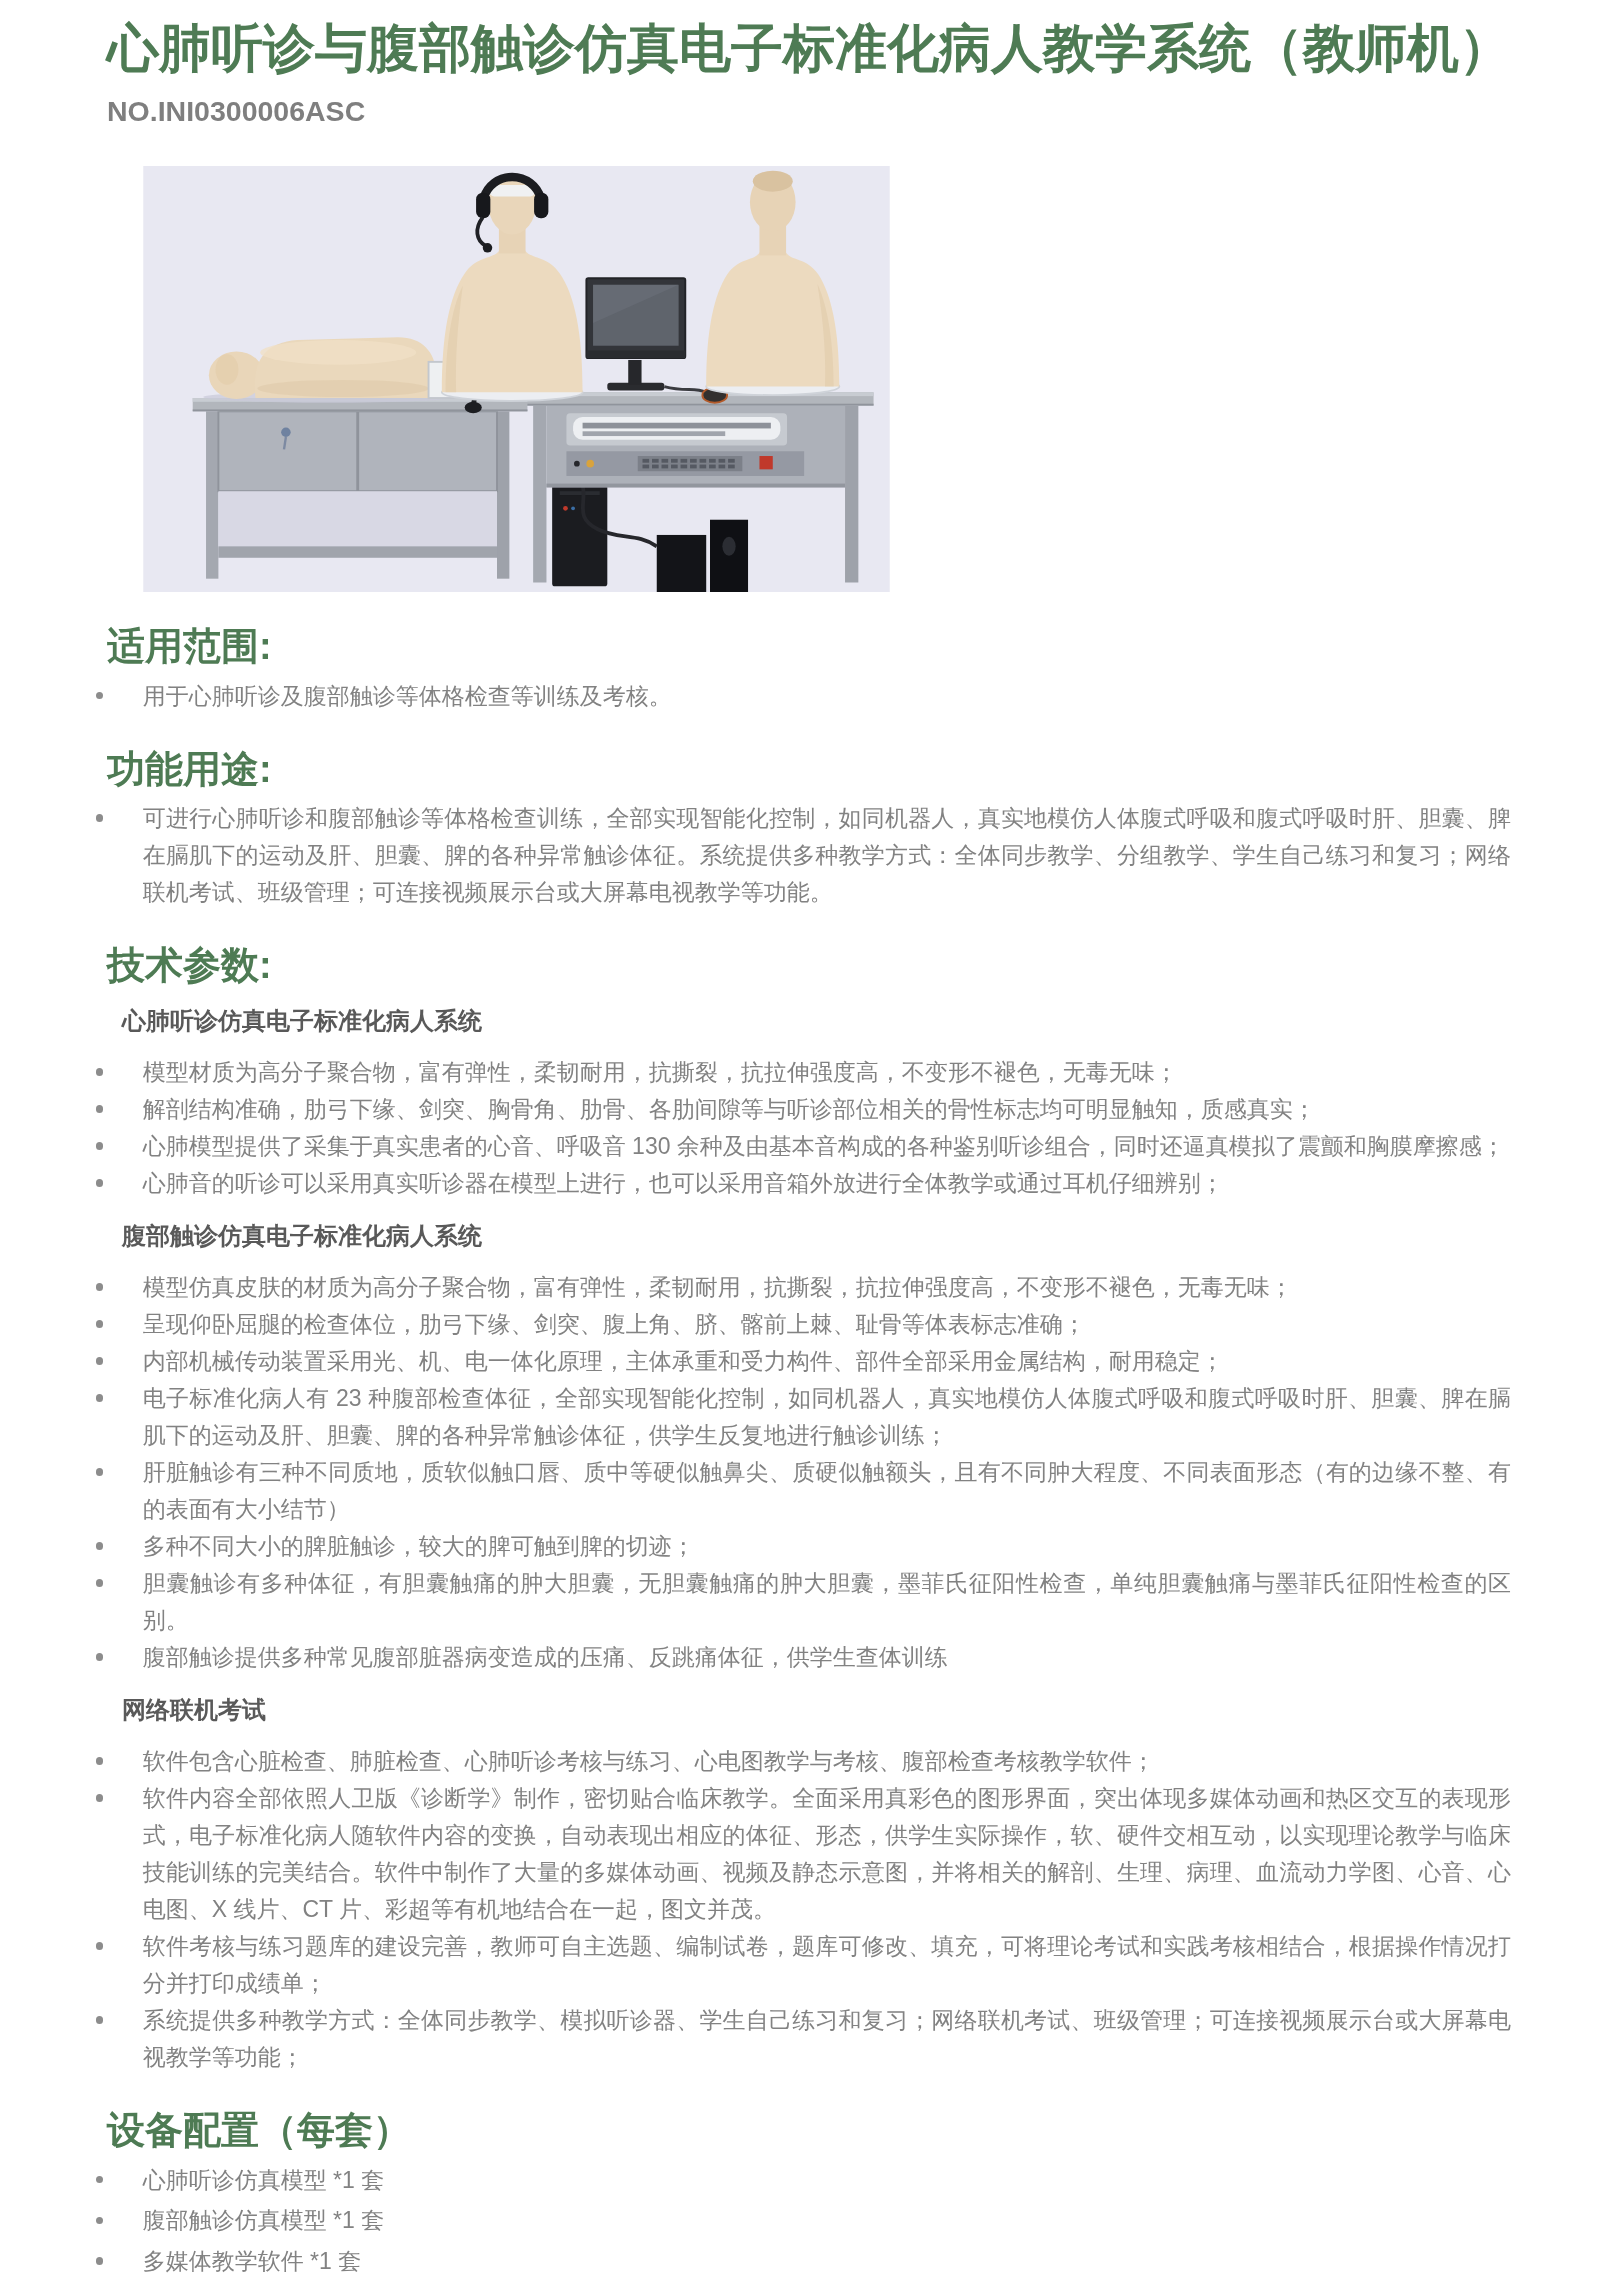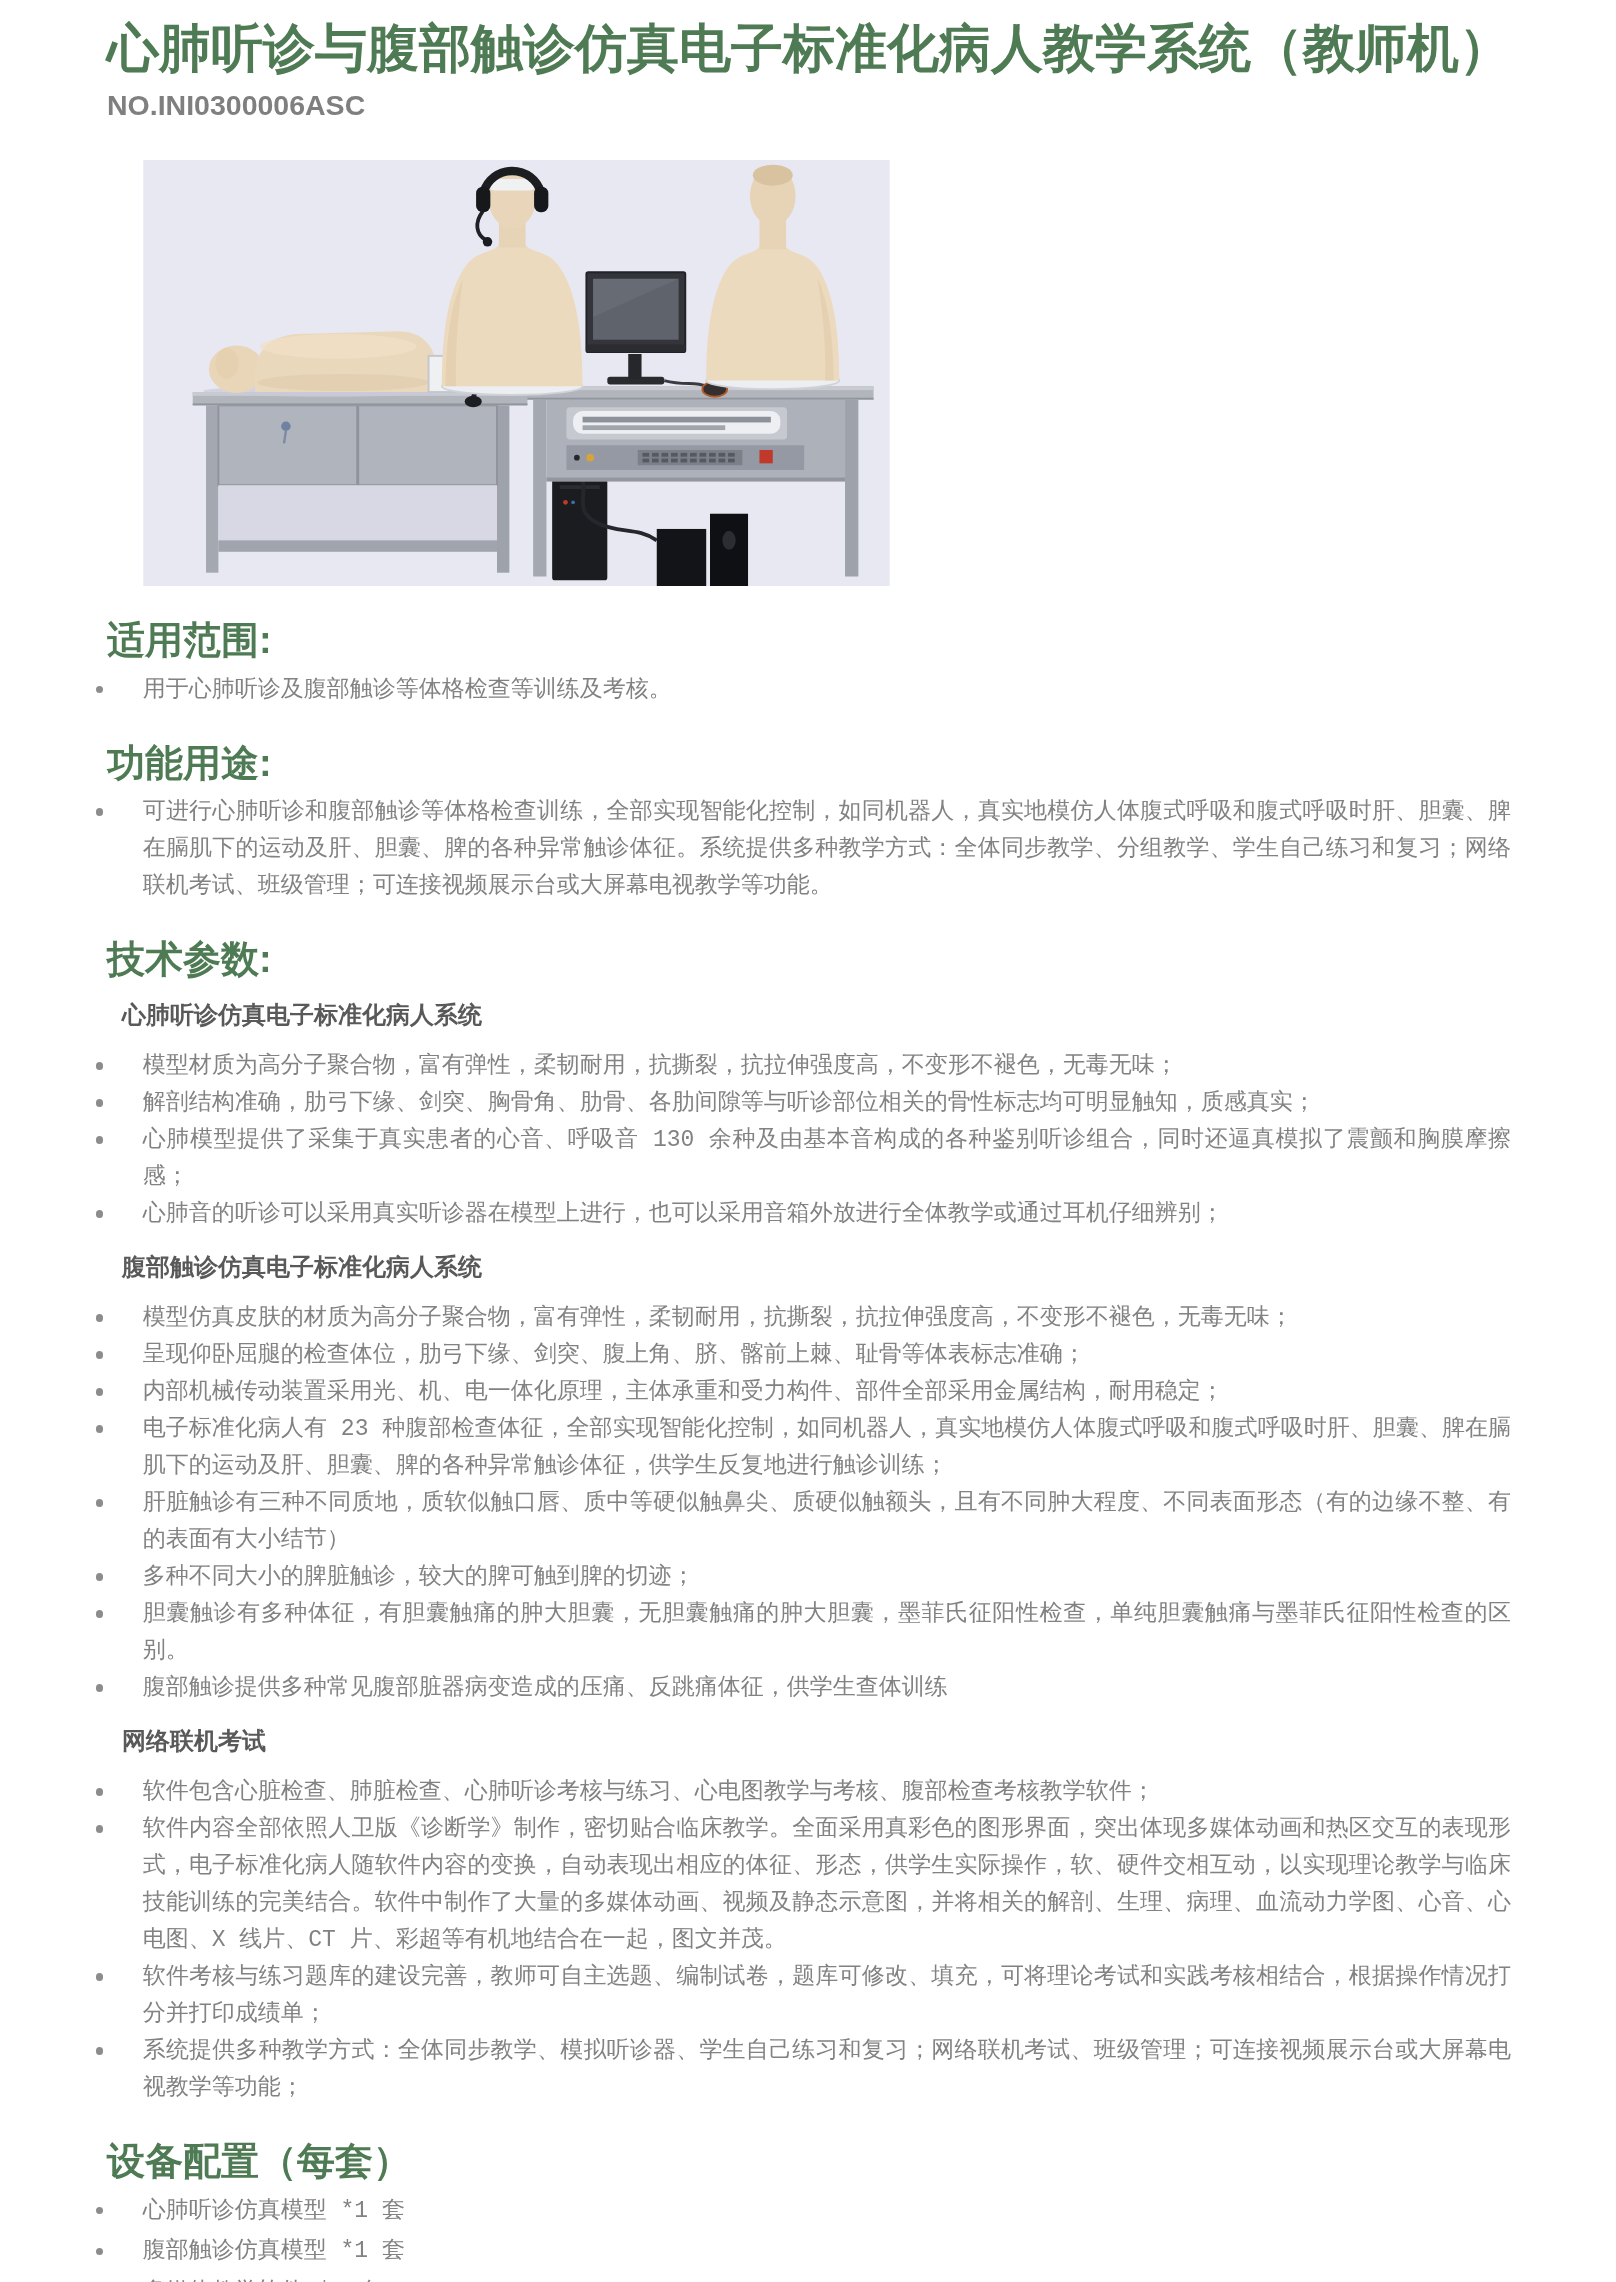--- a/index.html
+++ b/index.html
@@ -7,28 +7,28 @@
     width:1617px;height:2283px;overflow:hidden;
     background:#ffffff;
     font-family:"Liberation Sans", sans-serif;
     color:var(--body-text,#828282);
   }
   .page{box-sizing:border-box;width:1597px;height:2283px;padding:19px 86px 0 107px;}
   .title{
     font-size:52px;line-height:59px;font-weight:bold;margin:0;
     color:var(--accent,#4e7b54);letter-spacing:0px;white-space:nowrap;
   }
-  .model-no{font-size:28.5px;line-height:34px;font-weight:bold;color:var(--model-no,#7f7f7f);margin-top:10px;}
+  .model-no{font-size:28.5px;line-height:34px;font-weight:bold;color:var(--model-no,#7f7f7f);margin-top:16px;}
   .photo{margin:38px 0 0 36px;width:747px;height:426px;font-size:0;line-height:0;}
   h2.sec{
     font-size:38px;line-height:44px;font-weight:bold;
     color:var(--accent,#4e7b54);margin:32px 0 9.5px 0;
   }
   .subsec{font-size:24px;line-height:37px;font-weight:bold;color:var(--subsection,#595959);margin:15px;}
-  ul.blist{list-style:none;margin:0 0 0 -13.3px;padding:0;font-family:Liberation Mono, monospace;}
+  ul.blist{list-style:none;margin:0 0 0 -13.3px;padding:0;}
   ul.blist li{
     position:relative;padding-left:49px;margin:0;
     font-size:23px;line-height:37px;text-align:justify;
   }
   ul.blist.spaced li{margin-bottom:3.8px;}
   ul.blist li::before{
     content:"";position:absolute;left:1.9px;top:14.3px;width:7.6px;height:7.6px;
     border-radius:50%;background:#8c8c8c;
   }
 </style>

